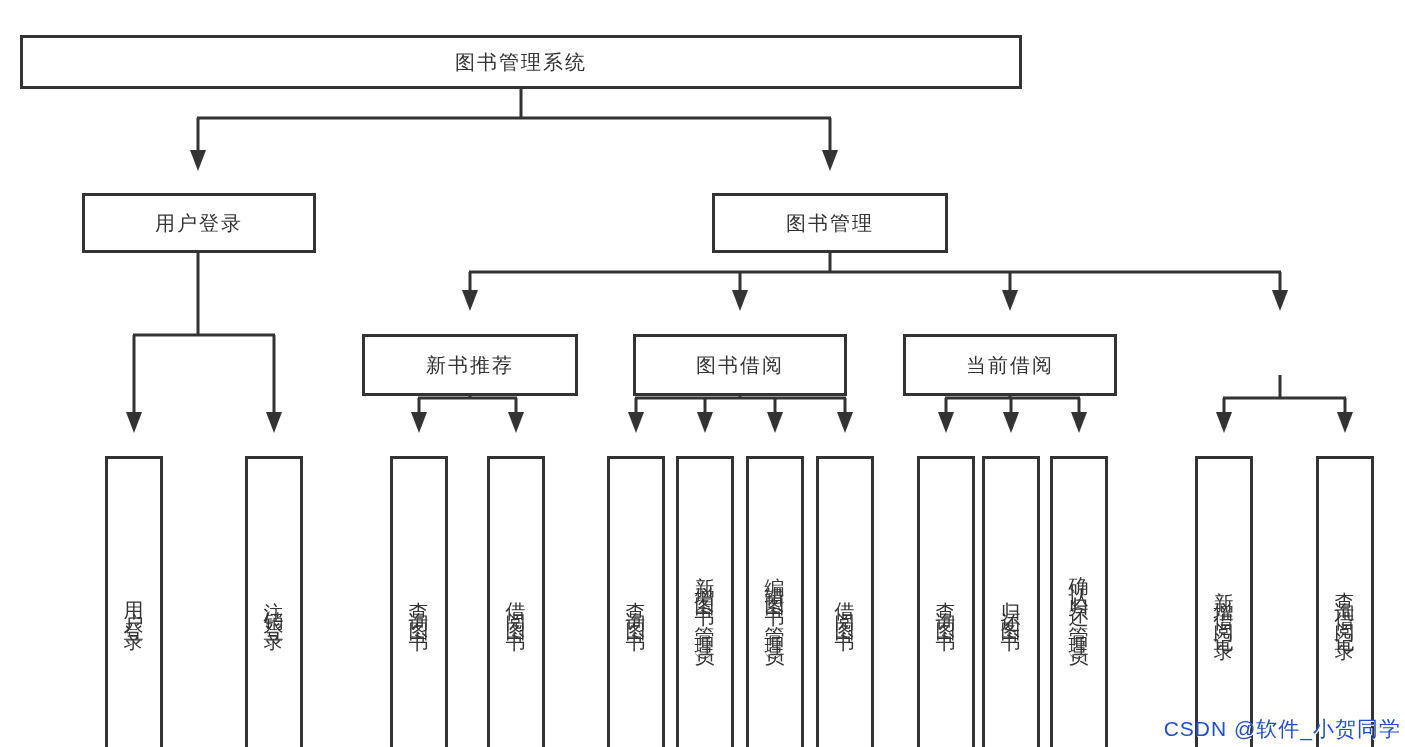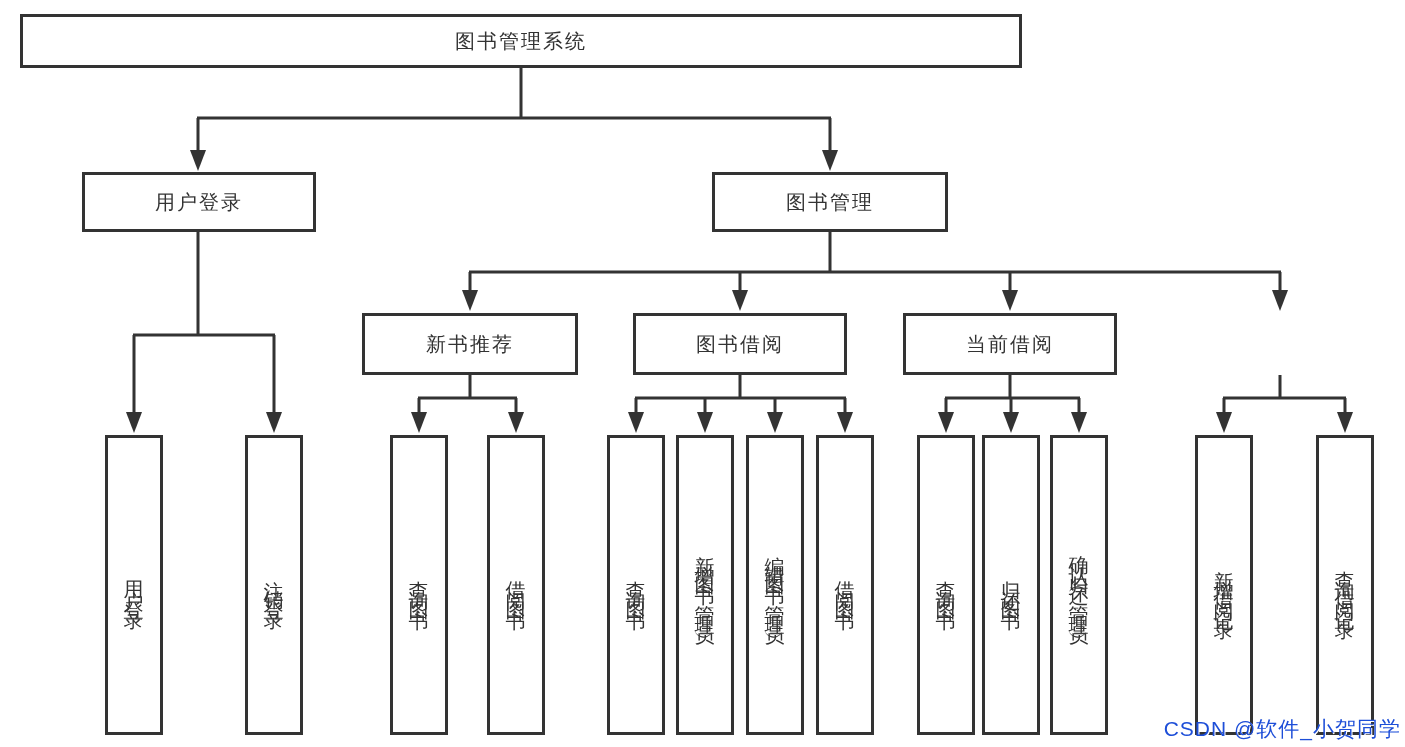--- a/index.html
+++ b/index.html
@@ -24,20 +24,21 @@
   }
   .box {
     position: absolute;
     box-sizing: border-box;
     border: 3px solid #333333;
     background: #ffffff;
     display: flex;
     align-items: center;
     justify-content: center;
     color: #333333;
+    margin-top: 21px;
   }
   .box.h span {
     font-size: 20px;
     letter-spacing: 2px;
     white-space: nowrap;
   }
   .box.leaf .vtext {
     writing-mode: vertical-rl;
     text-orientation: mixed;
     font-size: 20px;

